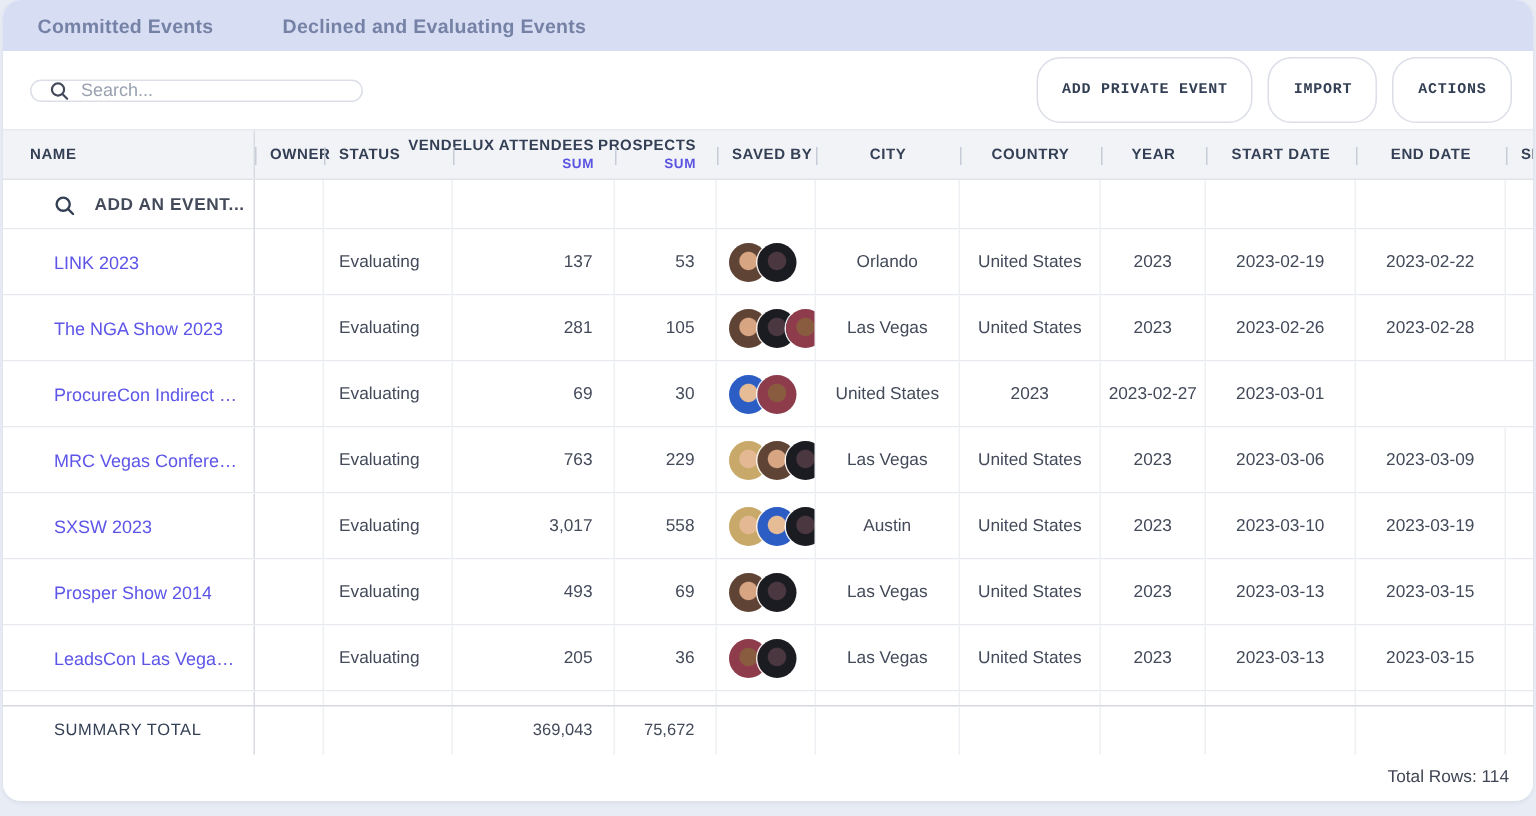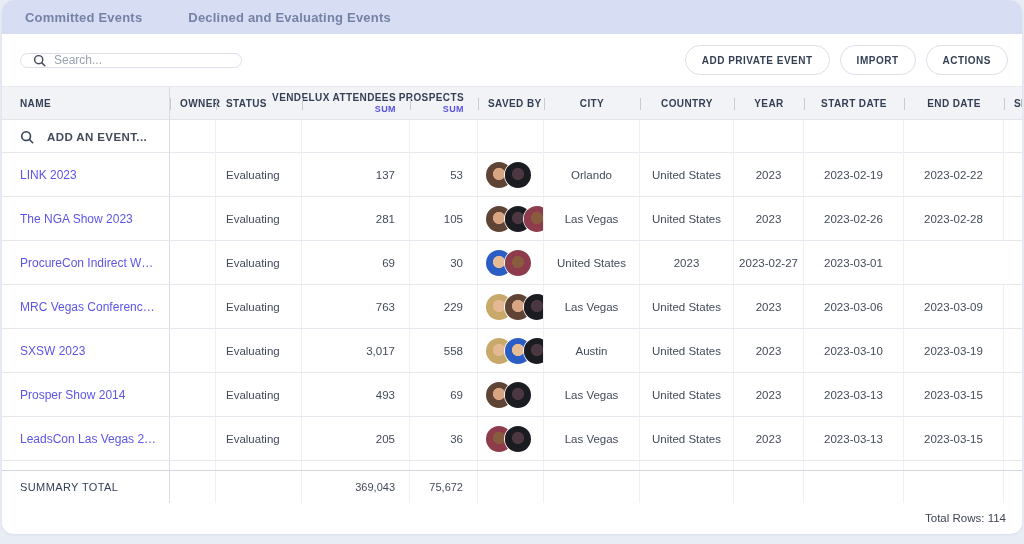--- a/index.html
+++ b/index.html
@@ -61,26 +61,26 @@
     border: none; outline: none;
     font-family: "Liberation Sans", sans-serif;
     font-size: 12px;
     color: #43495a;
     width: 100%;
     background: transparent;
   }
   .searchbox input::placeholder { color: #9aa1b0; }
   .toolbar-buttons { display: flex; gap: 10px; }
   .pill-btn {
-    height: 30px;
+    height: 44px;
     border: 1px solid #dcdfe8;
     border-radius: 16px;
     background: #fff;
     padding: 0 16px;
-    font-family: Liberation Sans, sans-serif;
+    font-family: Liberation Mono, monospace;
     font-size: 10px;
     font-weight: 700;
     letter-spacing: .5px;
     color: #333f54;
     cursor: pointer;
     white-space: nowrap;
   }
   
   .grid-row {
     display: grid;
@@ -154,20 +154,21 @@
     border-right: 1px solid #eef0f4;
     padding: 0 10px;
     white-space: nowrap;
     overflow: hidden;
   }
   .cell.last { border-right: none; }
   .data-row { border-bottom: 1px solid #e7e9ef; background: #fff; }
   .c-name {
     padding-left: 18px;
     border-right: 1px solid #d9dbe2;
+    margin-left: 16px;
   }
   .event-link {
     color: #5d55e8;
     font-size: 12px;
     font-weight: 500;
     text-decoration: none;
     cursor: pointer;
     overflow: hidden;
     text-overflow: ellipsis;
   }

